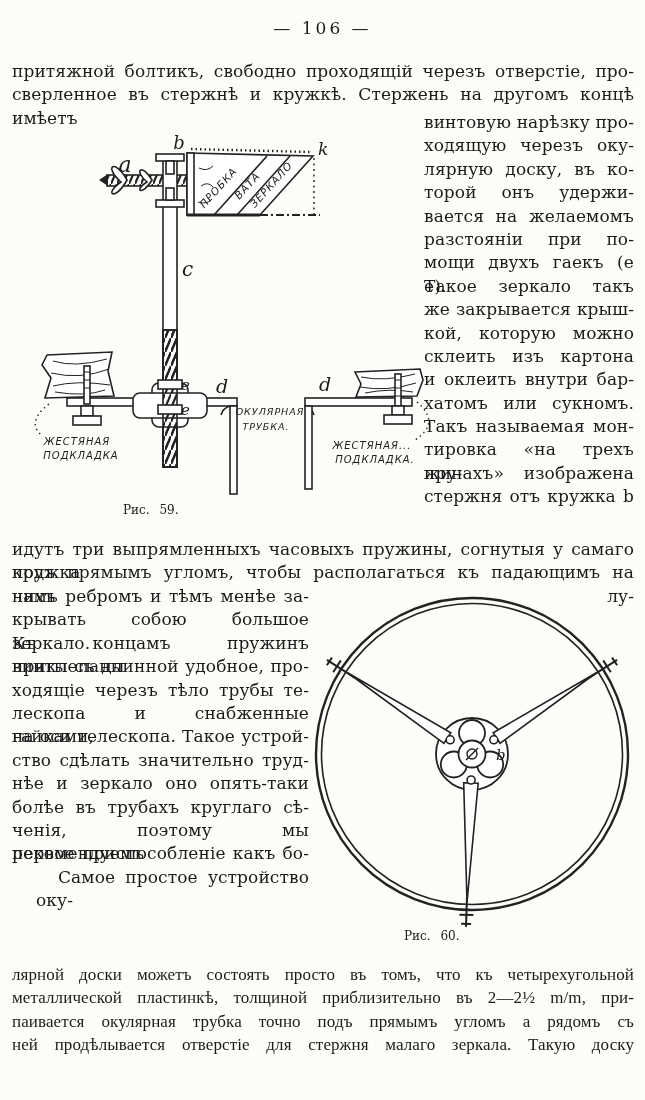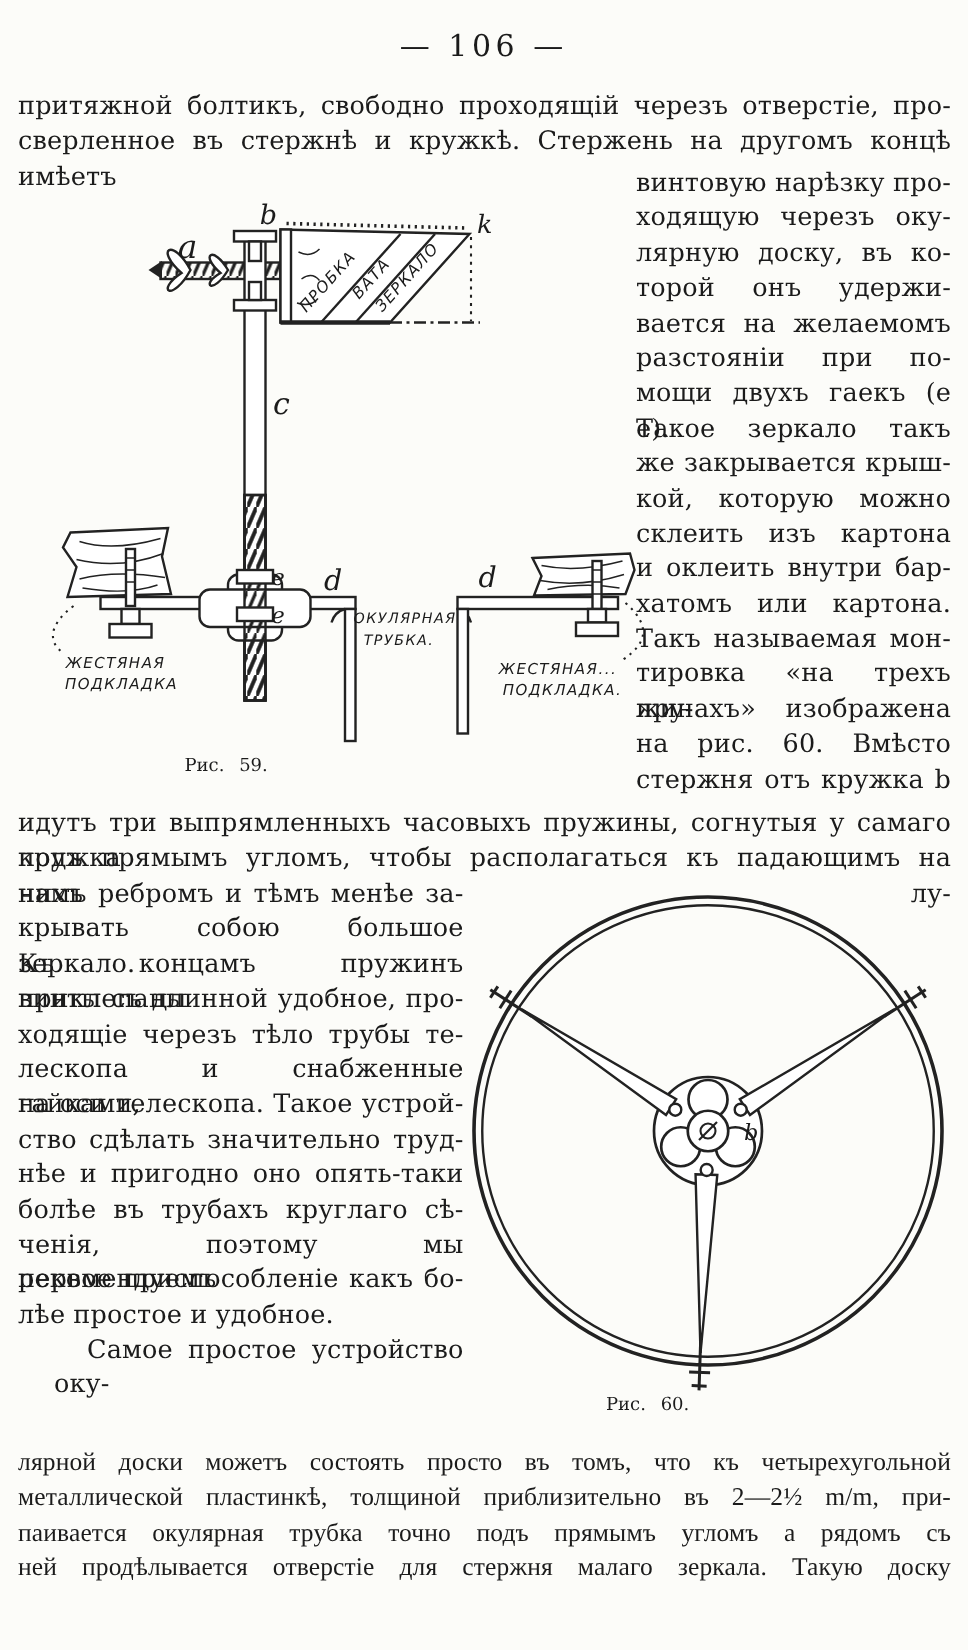--- a/index.html
+++ b/index.html
@@ -4,21 +4,21 @@
 <style>
   html,body { margin:0; padding:0; }
   body {
     width:645px; height:1100px; position:relative; overflow:hidden;
     background:#fcfcf9; color:#1b1b1b;
     font-family:"DejaVu Serif", serif;
   }
   .abs { position:absolute; }
   .pagenum {
     left:0; top:18px; width:645px; text-align:center;
-    font-size:20px; letter-spacing:3px;
+    font-size:17px; letter-spacing:3px;
   }
   .tcol .tline {
     font-size:17px; line-height:23.4px; height:23.4px;
     text-align:justify; text-align-last:justify;
     letter-spacing:0.1px;
   }
   .tline.end { text-align-last:left; }
   .tline.indent { text-indent:22px;margin-left:24px; }
   .caption { font-size:12px; text-align:left; word-spacing:6px; }
   svg { display:block; }
@@ -42,25 +42,24 @@
     <div class="tline">лярную доску, въ ко-</div>
     <div class="tline">торой онъ удержи-</div>
     <div class="tline">вается на желаемомъ</div>
     <div class="tline">разстояніи при по-</div>
     <div class="tline">мощи двухъ гаекъ (е е).</div>
     <div class="tline">Такое зеркало такъ</div>
     <div class="tline">же закрывается крыш-</div>
     <div class="tline">кой, которую можно</div>
     <div class="tline">склеить изъ картона</div>
     <div class="tline">и оклеить внутри бар-</div>
-    <div class="tline">хатомъ или картона.</div>
+    <div class="tline">хатомъ или сукномъ.</div>
     <div class="tline">Такъ называемая мон-</div>
     <div class="tline">тировка «на трехъ пру-</div>
     <div class="tline">жинахъ» изображена</div>
-    <div class="tline">на рис. 60. Вмѣсто</div>
     <div class="tline">стержня отъ кружка b</div>
   </div>
 
 <div class="abs" style="left:15px; top:128px;">
 <svg width="415" height="374" viewBox="0 0 415 374">
   <defs>
     <pattern id="thread" width="6" height="14" patternUnits="userSpaceOnUse">
       <path d="M0,14 L6,0" stroke="#222" stroke-width="2.2" fill="none"></path>
     </pattern>
   </defs>
@@ -162,25 +161,24 @@
 
 <div class="abs tcol" style="left:12px; top:585px; width:297px;">
     <div class="tline">чамъ ребромъ и тѣмъ менѣе за-</div>
     <div class="tline">крывать собою большое зеркало.</div>
     <div class="tline">Къ концамъ пружинъ приклепаны</div>
     <div class="tline">винты съ длинной удобное, про-</div>
     <div class="tline">ходящіе черезъ тѣло трубы те-</div>
     <div class="tline">лескопа и снабженные гайками,</div>
     <div class="tline">на оси телескопа. Такое устрой-</div>
     <div class="tline">ство сдѣлать значительно труд-</div>
-    <div class="tline">нѣе и пригодно оно опять-таки</div>
+    <div class="tline">нѣе и зеркало оно опять-таки</div>
     <div class="tline">болѣе въ трубахъ круглаго сѣ-</div>
     <div class="tline">ченія, поэтому мы рекомендуемъ</div>
     <div class="tline">первое приспособленіе какъ бо-</div>
-    <div class="tline end">лѣе простое и удобное.</div>
     <div class="tline indent">Самое простое устройство оку-</div>
   </div>
 
 <div class="abs" style="left:312px; top:585px;">
 <svg width="333" height="360" viewBox="0 0 333 360">
   <g stroke="#222" fill="none">
 
     <g>
       <circle cx="160" cy="169" r="156" stroke-width="2.4"></circle>
       <circle cx="160" cy="169" r="150.5" stroke-width="1.6"></circle>

